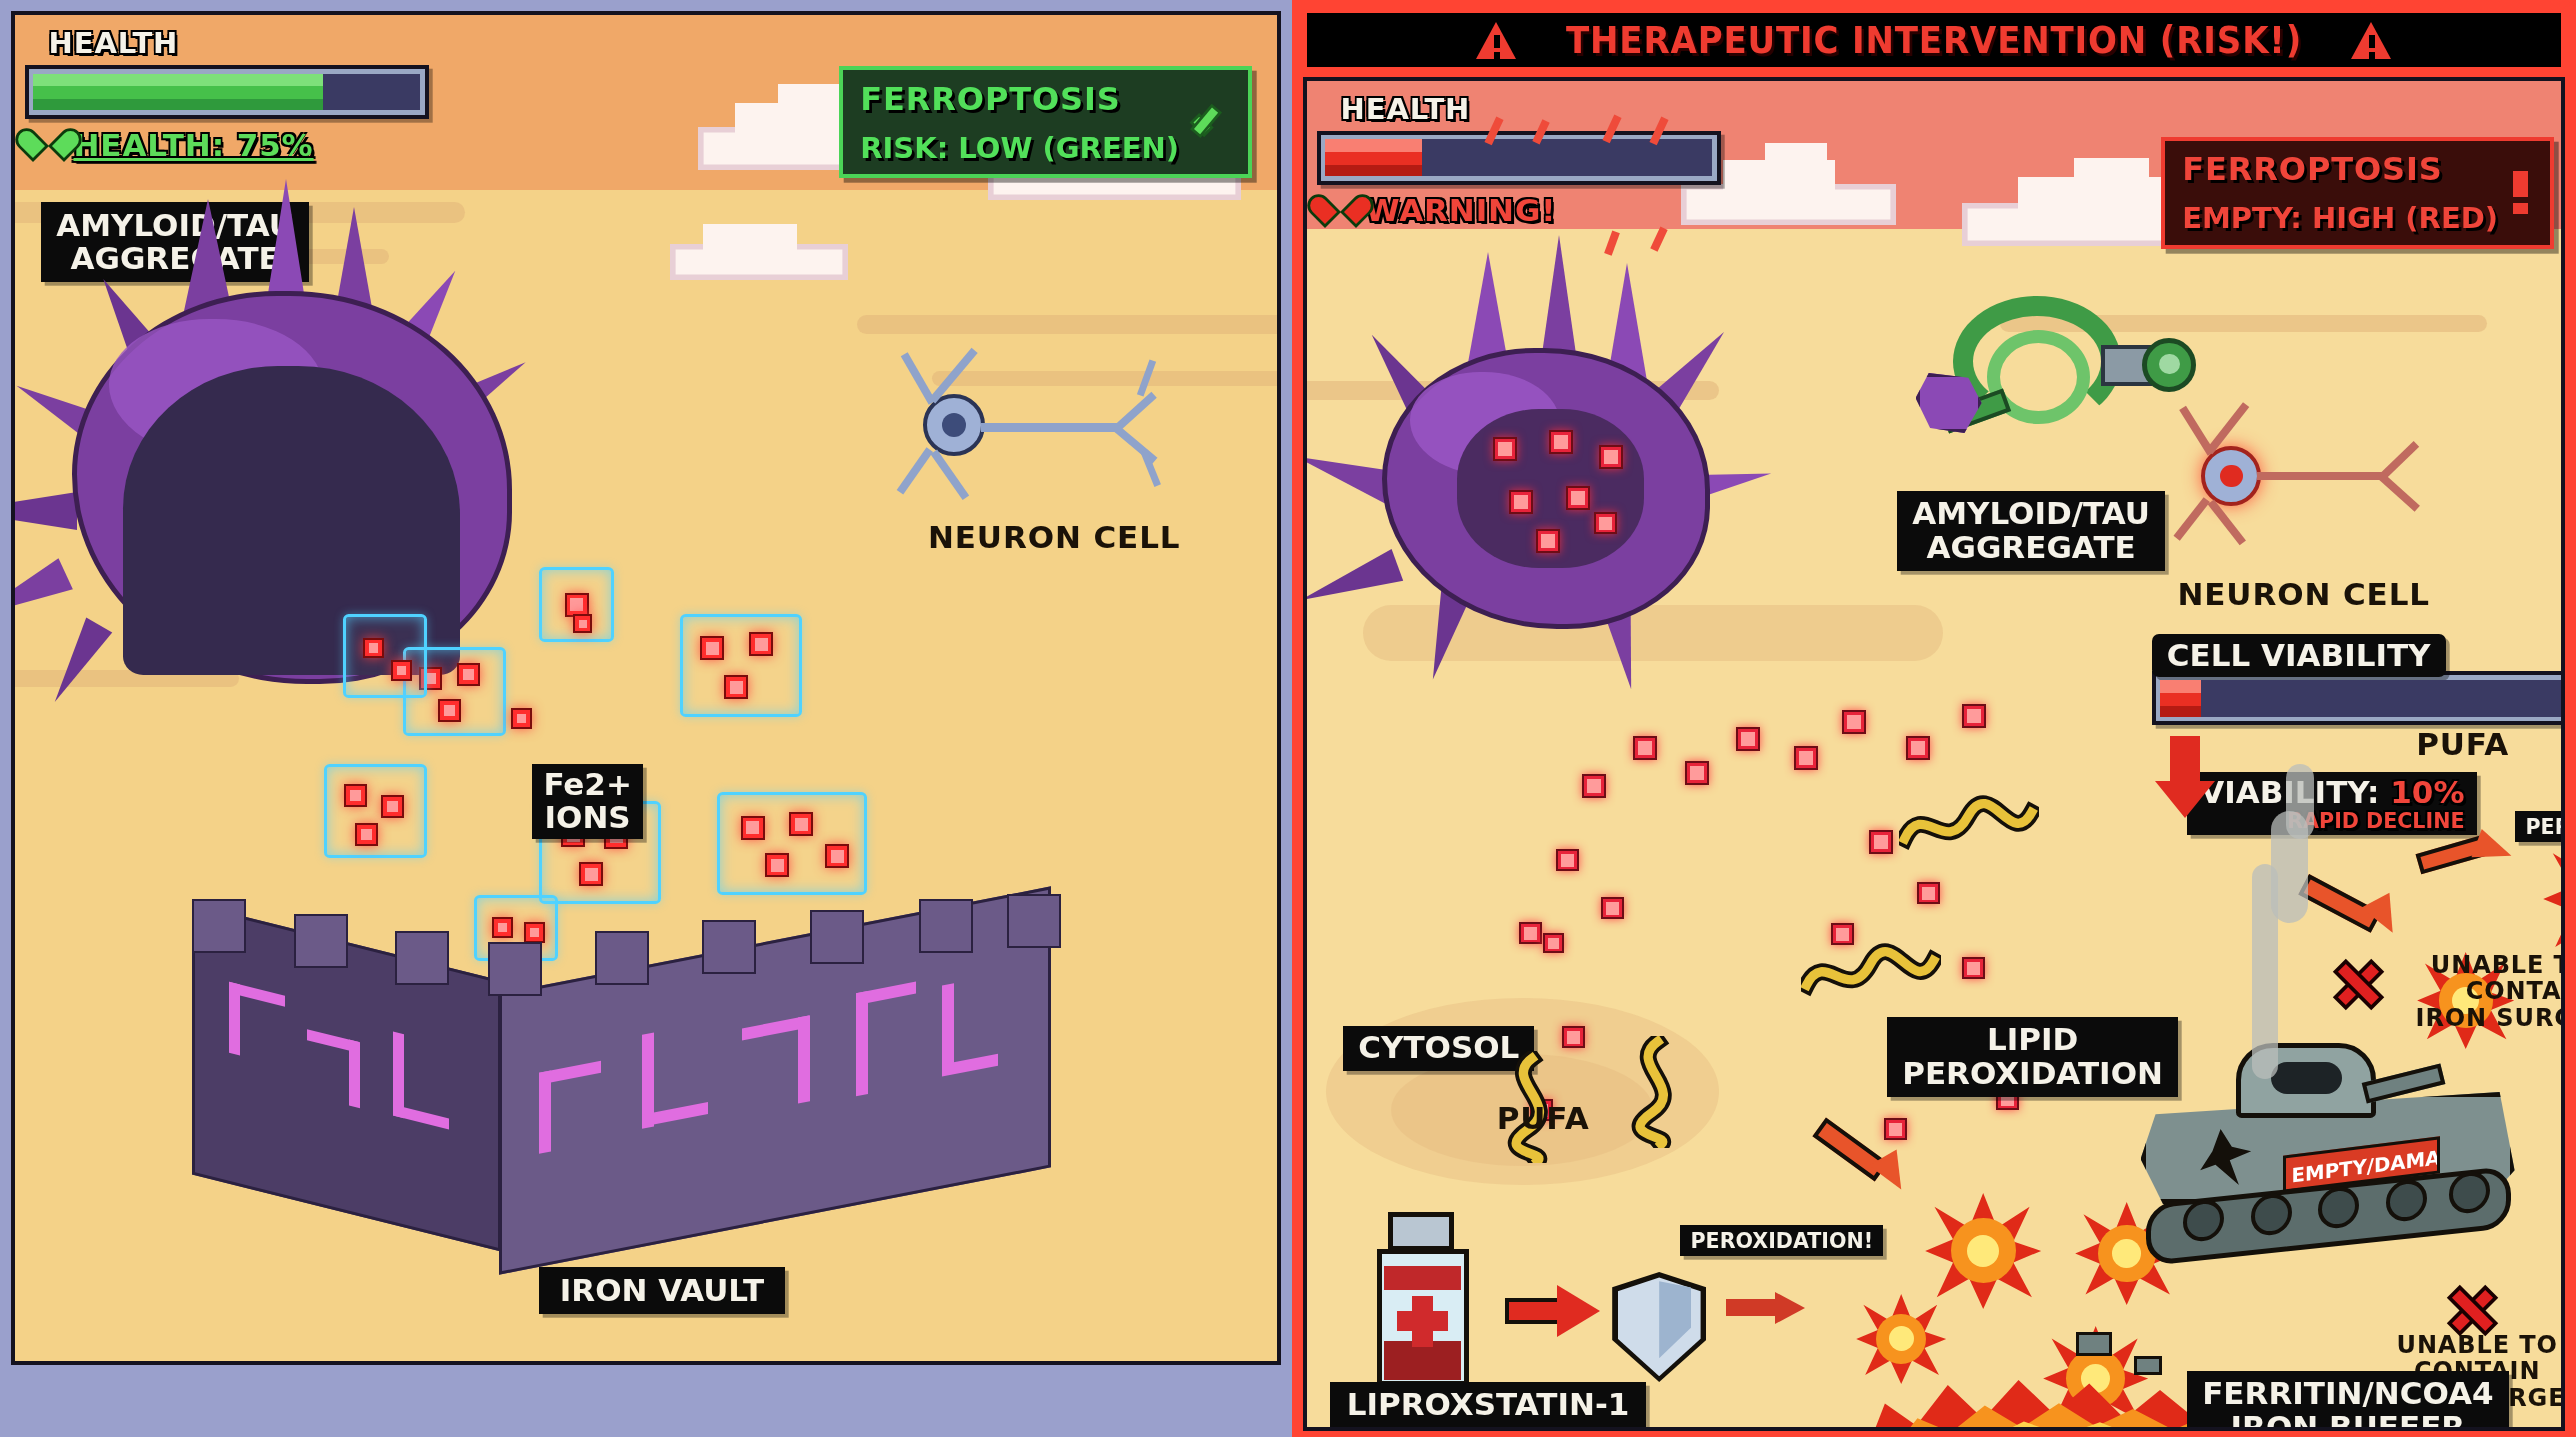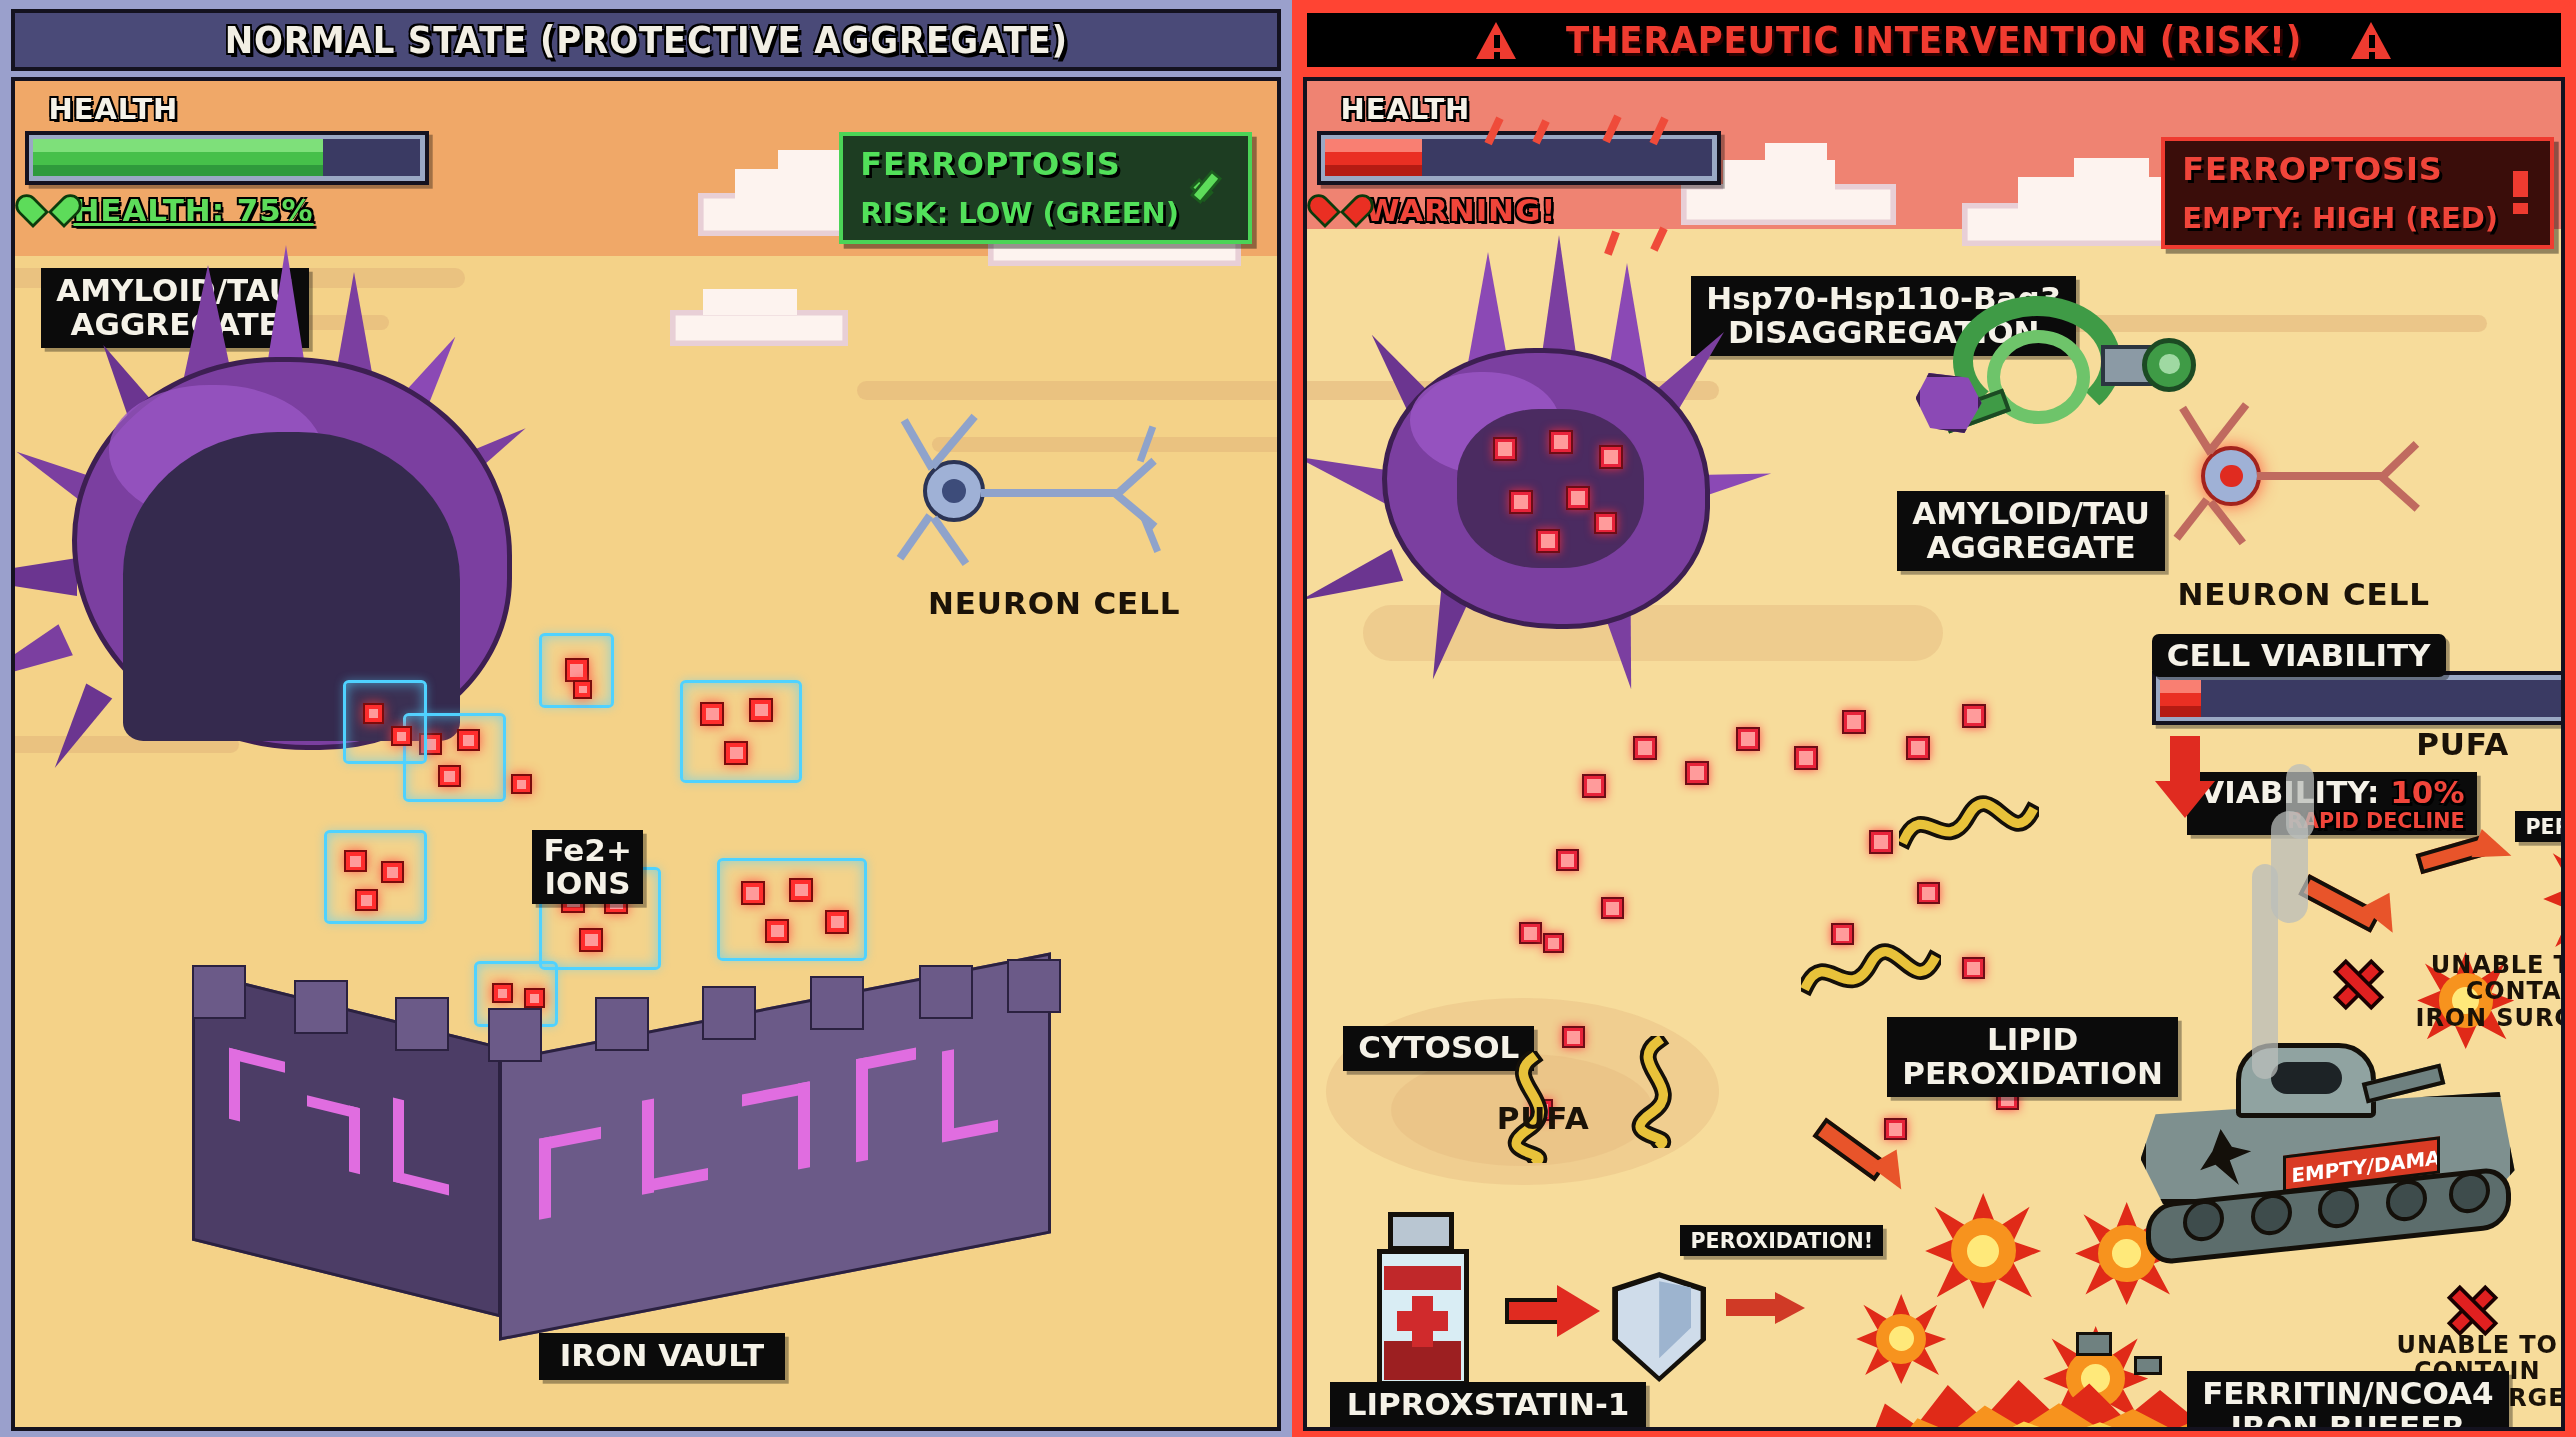--- a/index.html
+++ b/index.html
@@ -172,23 +172,20 @@
   .scratch{ position:absolute; background:#ef4b3a; }
   .arrow-down{ position:absolute; width:0;height:0; }
 </style>
 </head>
 <body>
 
 <div class="stage">
 
   <div class="panel panel-left">
 
-    <div class="title-bar title-left">
-      <span class="title-text">NORMAL STATE (PROTECTIVE AGGREGATE)</span>
-    </div>
 
     <div class="scene scene-left">
 
       <div class="sky-sun"></div>
       <div class="dune" style="left:-37px;top:187px;width:487px;height:20.6px;border-radius:37px;"></div>
       <div class="dune" style="left:56px;top:234px;width:318px;height:15px;border-radius:37px;"></div>
       <div class="dune" style="left:842px;top:300px;width:468px;height:19px;border-radius:37px;"></div>
       <div class="dune" style="left:917px;top:356px;width:374px;height:15px;border-radius:37px;"></div>
       <div class="dune" style="left:-19px;top:655px;width:243px;height:17px;border-radius:37px;"></div>
 
@@ -443,24 +440,20 @@
       <div class="scratch" style="left:348px;top:146px;width:7.5px;height:24px;transform:rotate(25deg);"></div>
 
       <div class="risk-badge risk-red" style="left:854px;top:56px;">
         <div class="risk-lines">
           <span class="risk-line1">FERROPTOSIS</span>
           <span class="risk-line2">EMPTY: HIGH (RED)</span>
         </div>
         <span class="bang"></span>
       </div>
 
-      <div class="tag" style="left:384px;top:195px;">
-        <div>Hsp70-Hsp110-Bag3</div>
-        <div>DISAGGREGATION</div>
-      </div>
 
       <div class="aggregate" style="left:19px;top:197px;width:562px;height:431px;">
         <div class="spike" style="left:140px;top:-26px;border-left:22.5px solid transparent;border-right:22.5px solid transparent;border-bottom:122px solid #8b49b5;"></div>
         <div class="spike" style="left:213px;top:-43px;border-left:20.6px solid transparent;border-right:20.6px solid transparent;border-bottom:140px solid #7b3fa0;"></div>
         <div class="spike" style="left:281px;top:-15px;border-left:20.6px solid transparent;border-right:20.6px solid transparent;border-bottom:118px solid #8b49b5;"></div>
         <div class="spike" style="left:58px;top:47px;border-left:19px solid transparent;border-right:19px solid transparent;border-bottom:109px solid #6b3590;transform:rotate(-35deg);"></div>
         <div class="spike" style="left:3.7px;top:140px;border-left:19px solid transparent;border-right:19px solid transparent;border-bottom:112px solid #7b3fa0;transform:rotate(-72deg);"></div>
         <div class="spike" style="left:5.6px;top:253px;border-left:17px solid transparent;border-right:17px solid transparent;border-bottom:103px solid #6b3590;transform:rotate(-110deg);"></div>
         <div class="spike" style="left:343px;top:41px;border-left:19px solid transparent;border-right:19px solid transparent;border-bottom:112px solid #7b3fa0;transform:rotate(40deg);"></div>
         <div class="spike" style="left:374px;top:150px;border-left:17px solid transparent;border-right:17px solid transparent;border-bottom:110px solid #8b49b5;transform:rotate(80deg);"></div>

